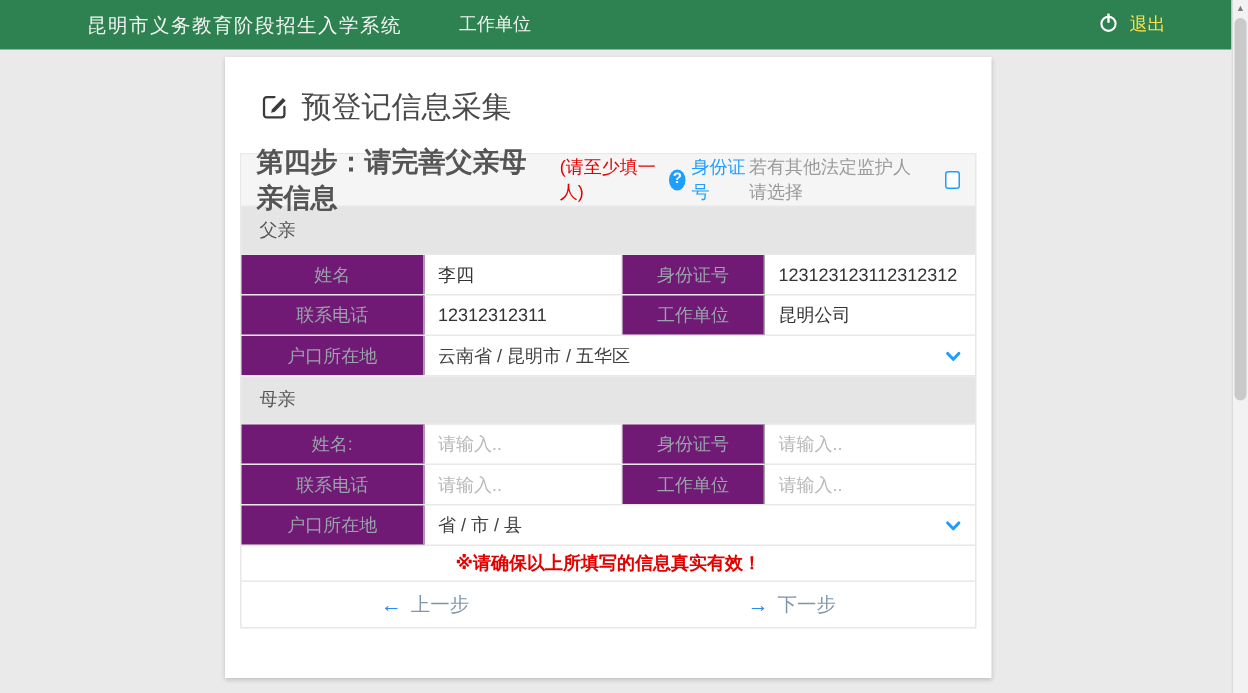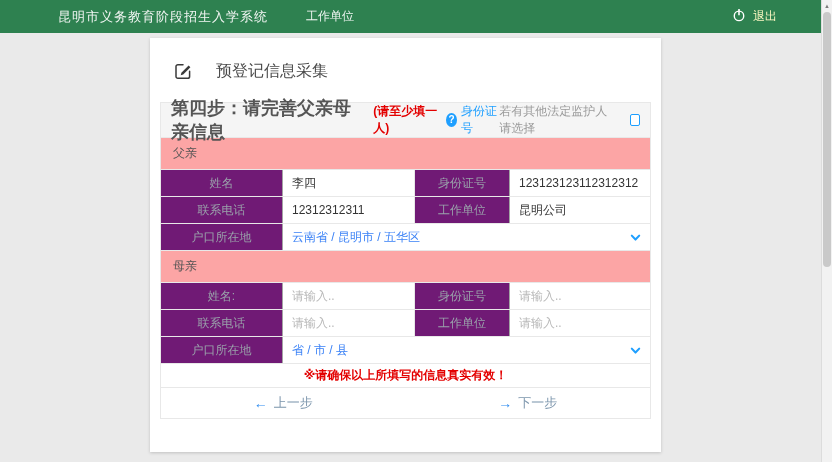--- a/index.html
+++ b/index.html
@@ -10,87 +10,87 @@
     position:relative;
   }
   
   .topbar {
     position:absolute; top:0; left:0; width:832px; height:33px;
     background:#2e8150; display:flex; align-items:center;
     color:#fff; padding:0 0 0 58px;
   }
   .brand { font-size:13px; letter-spacing:1px; color:#f2f6f3; }
   .pwd-link { font-size:12px; margin-left:38px; color:rgba(255,255,255,.92); cursor:pointer; }
-  .logout { margin-left:auto; margin-right:55px; display:flex; align-items:center; gap:7px; font-size:12px; cursor:pointer; color:#fef9c3; }
+  .logout { margin-left:auto; margin-right:55px; display:flex; align-items:center; gap:7px; font-size:12px; cursor:pointer; color:#fde047; }
   
   .scrollbar {
     position:absolute; right:0; top:0; width:11px; height:462px;
     background:#f2f2f2; border-left:1px solid #dcdcdc; z-index:50;
   }
   .sb-arrow {
     height:11px; display:flex; align-items:center; justify-content:center;
     color:#7a7a7a; font-size:6px; line-height:6px;
   }
   .sb-thumb {
     position:absolute; top:12px; left:1px; width:8px; height:255px;
     background:#c9c9c9; border-radius:4px;
   }
   
   .card {
     position:absolute; left:150px; top:38px; width:511px; height:414px;
     background:#fff; box-shadow:0 1px 3px rgba(0,0,0,.18);
   }
   .card-title {
-    display:flex; align-items:center; gap:24px;
+    display:flex; align-items:center; gap:9px;
     padding:20px 0 0 24px; height:46px;
-    color:#4a4a4a; font-size:16px;
+    color:#4a4a4a; font-size:20px;
   }
   .edit-icon { display:inline-flex; }
   
   .ftable {
     margin:18px 10px 0; border:1px solid #e8e8e8; font-size:12px;
     background:#fff;
   }
   .row { border-bottom:1px solid #e8e8e8; }
   .row:last-child { border-bottom:none; }
   .step-row {
     height:35px; display:flex; align-items:center;
     padding:0 10px; background:#f5f5f5;
   }
   .step-title { font-weight:bold; font-size:18px; color:#555; }
-  .step-hint { color:#e30000; font-size:12px; font-weight:bold; margin-left:13px; }
+  .step-hint { color:#e30000; font-size:12px; font-weight:normal; margin-left:13px; }
   .help { display:flex; align-items:center; gap:4px; margin-left:8px; color:#1E9FFF; font-size:12px; cursor:pointer; }
   .help-icon {
     width:14px; height:14px; border-radius:50%; background:#1E9FFF;
     color:#fff; font-size:10px; line-height:14px; text-align:center; font-weight:bold;
   }
   .guardian { margin-left:auto; display:flex; align-items:center; gap:18px; color:#9a9a9a; font-size:12px; }
   .checkbox {
     width:12px; height:12px; border:1px solid #1E9FFF; border-radius:2px;
     background:#fff; cursor:pointer;
   }
   .section-row {
     height:32px; line-height:31px; padding:0 12px;
-    color:#555; background:#fca5a5; font-size:12px;
+    color:#555; background:#e5e5e5; font-size:12px;
   }
   .grid-row { display:grid; grid-template-columns:122px 132px 95px 1fr; height:27px; }
   .cell { display:flex; align-items:center; height:100%; }
   .label-cell {
     background:#701a75; color:#9aa3ab; justify-content:center;
     border-right:1px solid #a3a3a3; font-size:12px;
   }
   .value-cell { border-right:1px solid #e8e8e8; }
   .value-cell.last { border-right:none; }
   .cell-input {
     width:100%; height:100%; border:0; outline:0; padding:0 9px;
     font-size:12px; color:#333; background:transparent; font-family:inherit;
   }
   .cell-input::placeholder { color:#b8b8b8; }
   .region-row { display:grid; grid-template-columns:122px 1fr 30px; height:27px; cursor:pointer; }
-  .region-value { color:#3b82f6; padding-left:9px; }
+  .region-value { color:#404040; padding-left:9px; }
   .chevron-cell { justify-content:flex-end; padding-right:8px; }
   .notice-row {
     height:24px; display:flex; align-items:center; justify-content:center;
     color:#e30000; font-size:12px; font-weight:bold;
   }
   .footer-row { height:30px; display:flex; }
   .nav-half {
     flex:1; display:flex; align-items:center; justify-content:center;
     gap:6px; cursor:pointer;
   }

